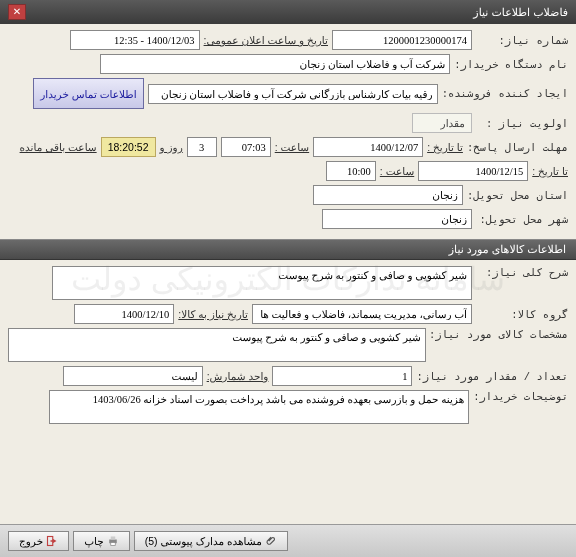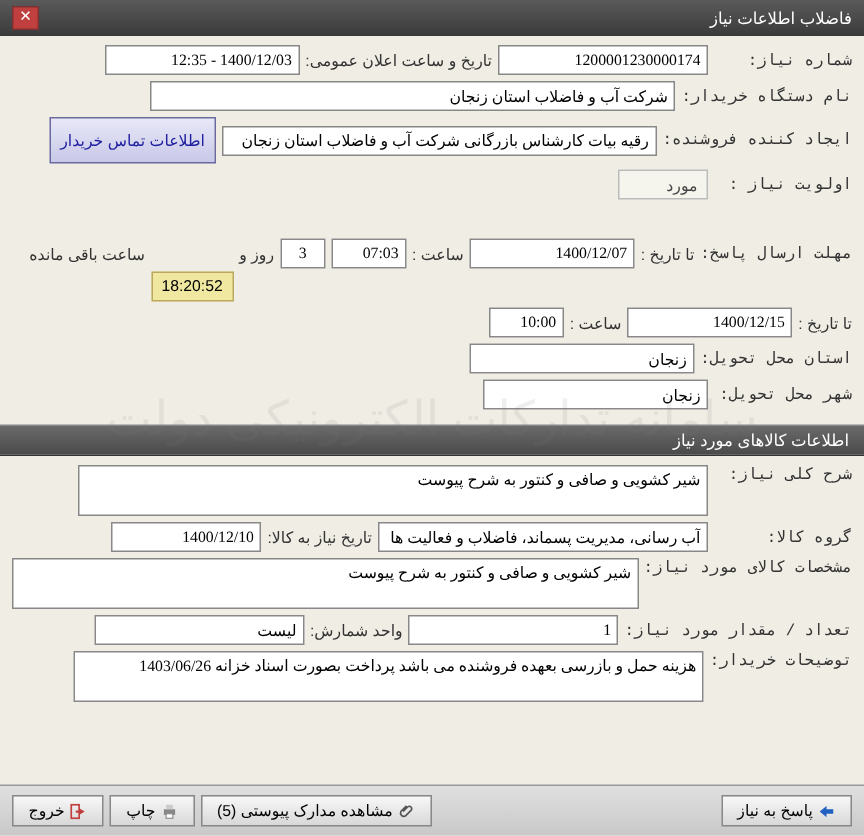--- a/index.html
+++ b/index.html
@@ -54,20 +54,21 @@
   font-size: 10.5px;
   white-space: nowrap;
   text-align: right;
   min-width: 92px;
   font-family: Liberation Mono, monospace;
 }
 .label-inline {
   color: #333;
   font-size: 10.5px;
   white-space: nowrap;
+  text-decoration: underline;
 }
 input[type=text], textarea {
   border: 1px solid #888;
   background: #fff;
   font-family: Tahoma;
   font-size: 10.5px;
   padding: 2px 4px;
   height: 20px;
 }
 textarea {
@@ -94,21 +95,20 @@
   align-items: center;
 }
 .yellow-box {
   background: #f0e8a0;
   border: 1px solid #bba860;
   padding: 2px 6px;
   font-size: 10.5px;
   height: 20px;
   display: inline-flex;
   align-items: center;
-  margin-top: 44px;
 }
 .footer {
   background: linear-gradient(#e0e0e0, #c8c8c8);
   border-top: 1px solid #999;
   padding: 6px 8px;
   display: flex;
   gap: 4px;
   align-items: center;
   position: absolute;
   bottom: 0;
@@ -160,21 +160,21 @@
   </div>
 
   <div class="row">
     <span class="label">ایجاد کننده فروشنده:</span>
     <input type="text" style="width: 290px;" value="رقیه بیات کارشناس بازرگانی شرکت آب و فاضلاب استان زنجان">
     <button class="btn-link">اطلاعات تماس خریدار</button>
   </div>
 
   <div class="row">
     <span class="label">اولویت نیاز :</span>
-    <span class="readonly-box" style="width:60px">مورد</span>
+    <span class="readonly-box" style="width:60px">مقدار</span>
   </div>
 
   <div class="row">
     <span class="label">مهلت ارسال پاسخ:</span>
     <span class="label-inline">تا تاریخ :</span>
     <input type="text" style="width: 110px;" value="1400/12/07">
     <span class="label-inline">ساعت :</span>
     <input type="text" style="width: 50px;" value="07:03">
     <input type="text" style="width: 30px; text-align: center;" value="3">
     <span class="label-inline">روز و</span>
@@ -231,26 +231,20 @@
   <div class="row" style="align-items:flex-start">
     <span class="label">توضیحات خریدار:</span>
     <textarea style="width: 420px;">هزینه حمل و بازرسی بعهده فروشنده می باشد پرداخت بصورت اسناد خزانه 1403/06/26</textarea>
   </div>
 
 </div>
 
 <div class="watermark">سامانه تدارکات الکترونیکی دولت</div>
 
 <div class="footer">
-  <button>
-    <svg class="icon-svg" viewBox="0 0 16 16">
-        <path fill="#2060c0" d="M2 8l6-5v3h6v4H8v3z"></path>
-      </svg>
-    <span>پاسخ به نیاز</span>
-  </button>
   <span class="spacer"></span>
   <button>
     <svg class="icon-svg" viewBox="0 0 16 16">
         <path fill="none" stroke="#555" stroke-width="1.5" d="M5 8l4-4a2 2 0 013 3l-5 5a3 3 0 01-4-4l5-5"></path>
       </svg>
     <span>مشاهده مدارک پیوستی (5)</span>
   </button>
   <button>
     <svg class="icon-svg" viewBox="0 0 16 16">
         <rect x="3" y="6" width="10" height="5" fill="#888"></rect>

